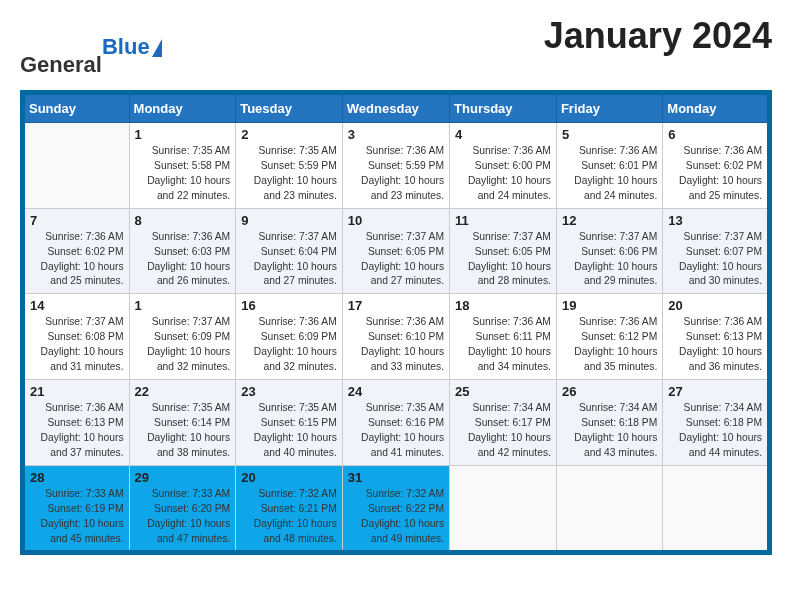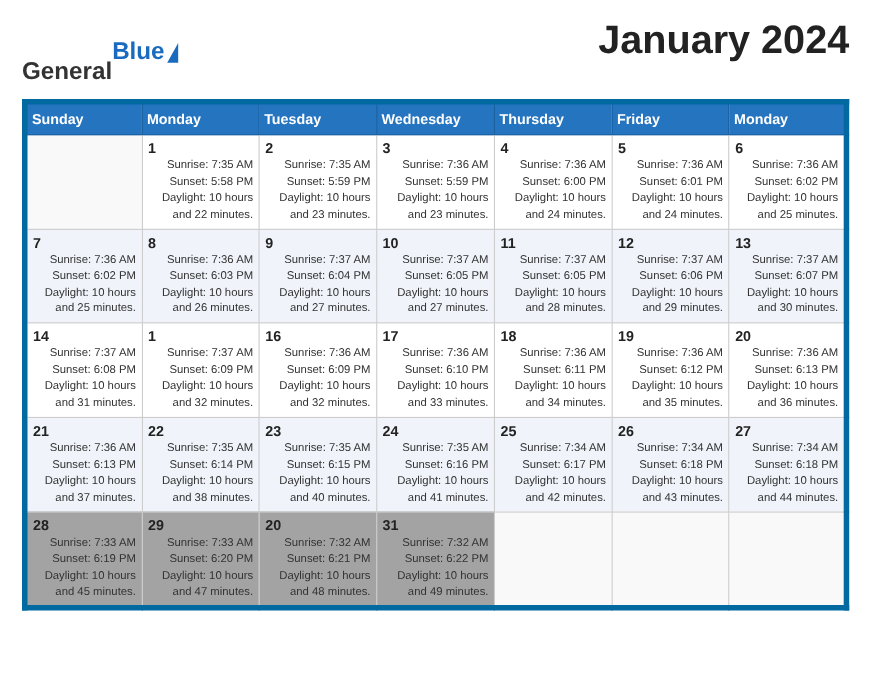--- a/index.html
+++ b/index.html
@@ -91,21 +91,21 @@
       display: block;
     }
     .day-info {
       font-size: 10.3px;
       line-height: 1.45;
       color: #333;
       text-align: right;
     }
     .row-even td { background-color: #f0f4fa; }
     .row-odd td { background-color: #fff; }
-    .row-last td { background-color: #a3a3a3; }
+    .row-last td { background-color: #0ea5e9; }
   </style>
 </head>
 <body>
 
 <div class="page">
   <div class="header">
     <div class="logo">
       <div class="logo-text">
         <span class="logo-general">General</span>
           <span class="logo-blue">Blue</span>

